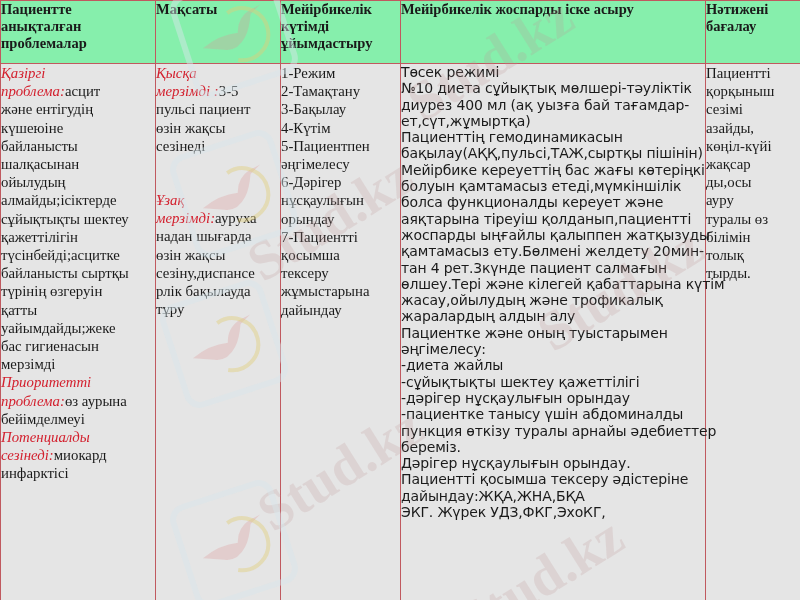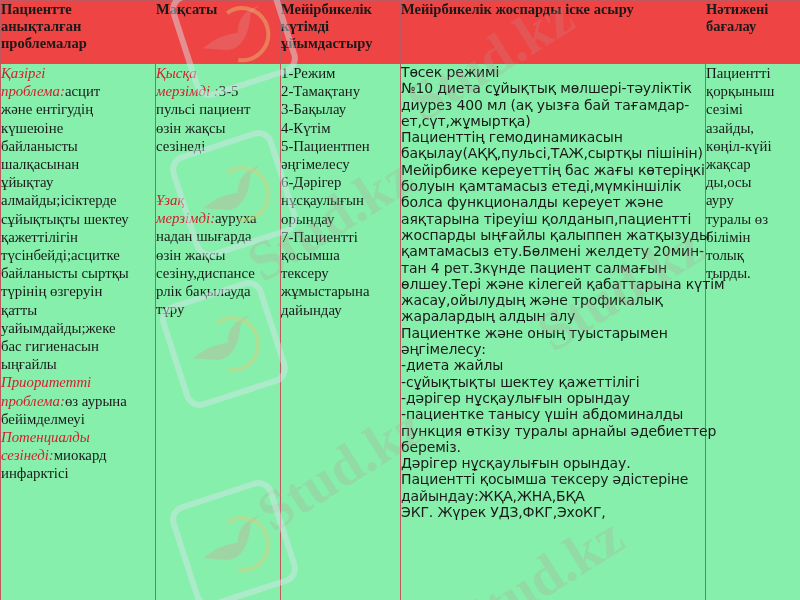--- a/index.html
+++ b/index.html
@@ -28,30 +28,30 @@
       z-index: 1;
     }
     table.care-table td, table.care-table th {
       border: 1.5px solid #c0595f;
       vertical-align: top;
       text-align: left;
       padding: 0;
     }
     .head-row th {
       height: 62px;
-      background: #ef4444;
+      background: #86efac;
       font-family: "Liberation Serif", "DejaVu Serif", serif;
       font-weight: bold;
       font-size: 14.5px;
       line-height: 17px;
       color: #1a1a1a;
       padding: 5px 6px 0 8px;
     }
     .body-row td {
-      background: #86efac;
+      background: #e5e5e5;
     }
     .serif-cell {
       font-family: "Liberation Serif", "DejaVu Serif", serif;
       font-size: 14.8px;
       line-height: 18.2px;
       color: #1a1a1a;
       padding: 6px 6px 0 8px;
     }
     .sans-cell {
       font-family: "DejaVu Sans", "Liberation Sans", sans-serif;
@@ -140,31 +140,31 @@
     <tbody>
       <tr class="body-row">
 
         <td class="serif-cell">
           <span class="line label-red">Қазіргі</span>
           <span class="line"><span class="label-red">проблема:</span><span>асцит</span></span>
           <span class="line">және ентігудің</span>
           <span class="line">күшеюіне</span>
           <span class="line">байланысты</span>
           <span class="line">шалқасынан</span>
-          <span class="line">ұйықтау</span>
+          <span class="line">ойылудың</span>
           <span class="line">алмайды;ісіктерде</span>
           <span class="line">сұйықтықты шектеу</span>
           <span class="line">қажеттілігін</span>
           <span class="line">түсінбейді;асцитке</span>
           <span class="line">байланысты сыртқы</span>
           <span class="line">түрінің өзгеруін</span>
           <span class="line">қатты</span>
           <span class="line">уайымдайды;жеке</span>
           <span class="line">бас гигиенасын</span>
-          <span class="line">ыңғайлы</span>
+          <span class="line">мерзімді</span>
           <span class="line label-red">Приоритетті</span>
           <span class="line"><span class="label-red">проблема:</span><span>өз аурына</span></span>
           <span class="line">бейімделмеуі</span>
           <span class="line label-red">Потенциалды</span>
           <span class="line"><span class="label-red">сезінеді:</span><span>миокард</span></span>
           <span class="line">инфарктісі</span>
         </td>
 
         <td class="serif-cell">
           <span class="line label-red">Қысқа</span>

